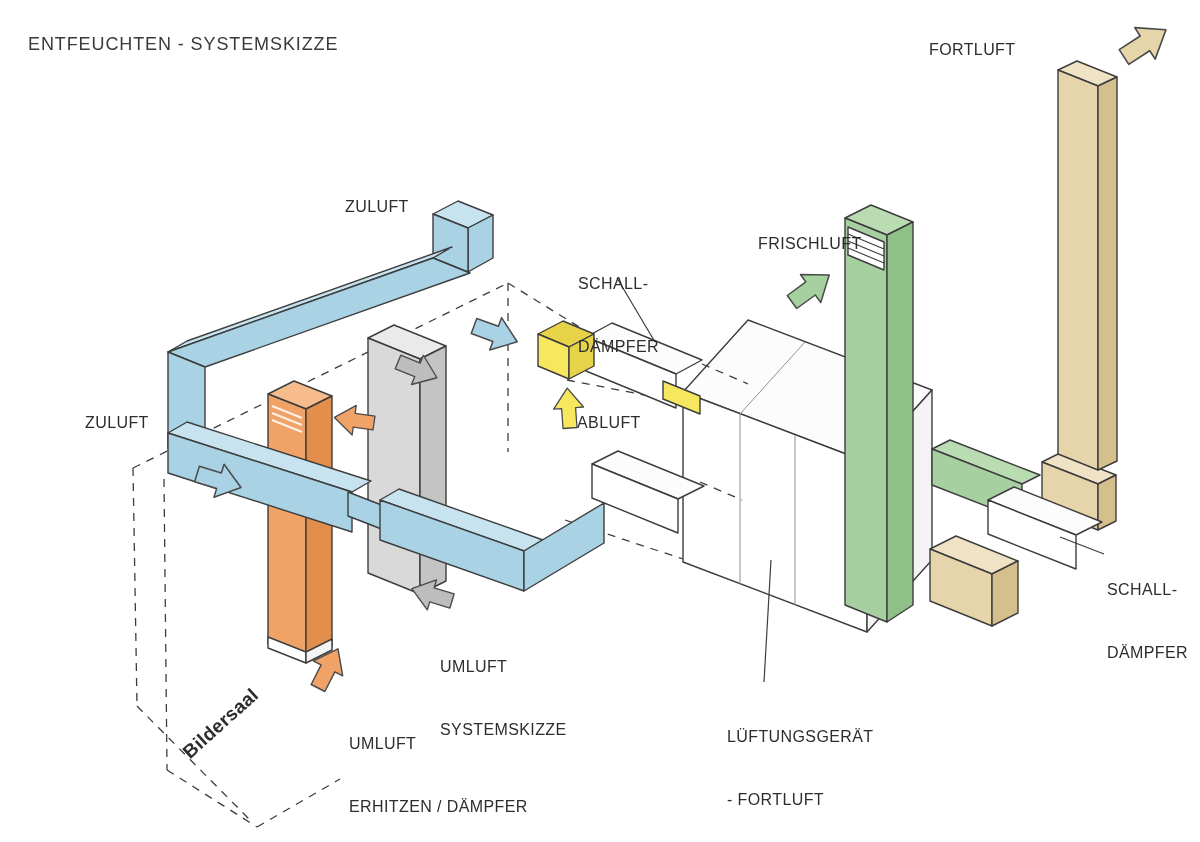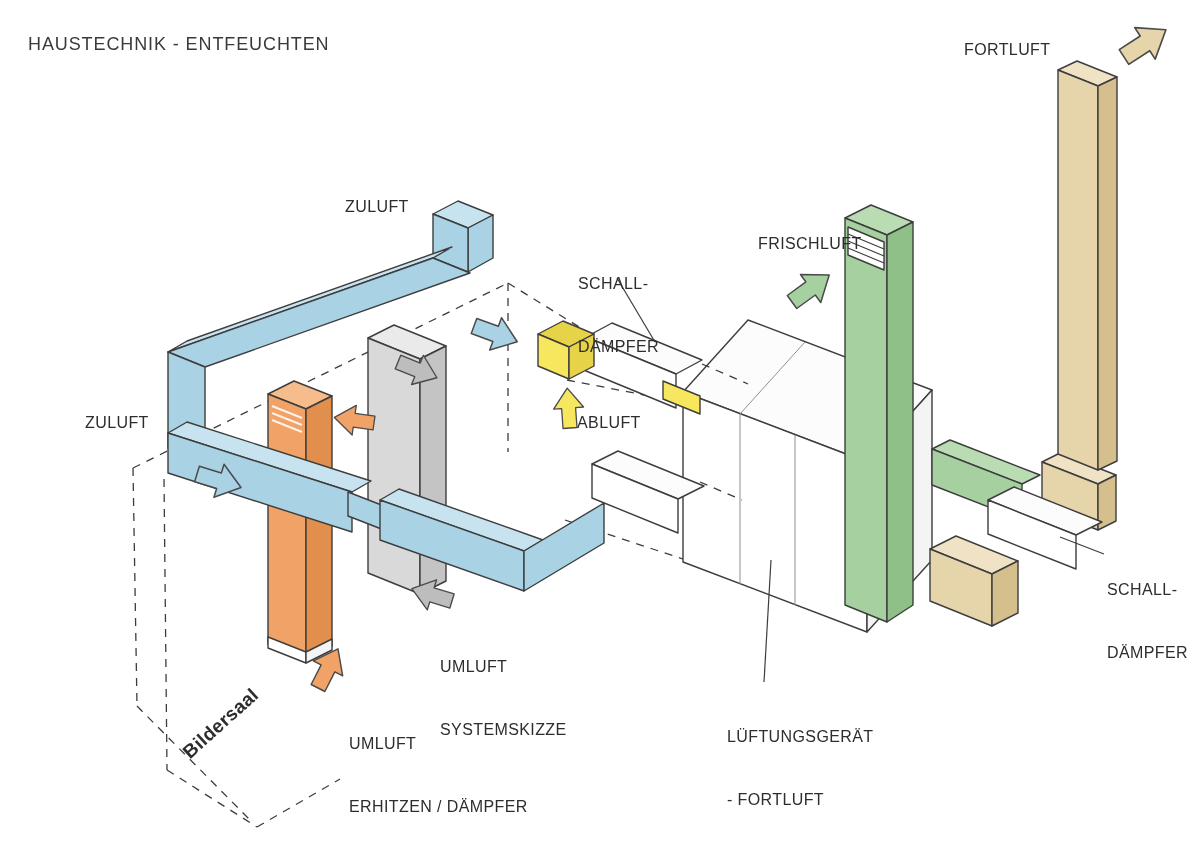--- a/index.html
+++ b/index.html
@@ -155,32 +155,32 @@
     </g>
     <use href="#arw" class="arrow f-tan" transform="translate(1124,57) rotate(-33) scale(1.25)"></use>
 
     <g>
       <path class="lead" d="M617,278 L655,342"></path>
       <path class="lead" d="M764,682 L771,560"></path>
       <path class="lead" d="M1104,554 L1060,537"></path>
     </g>
   </svg>
 
-  <div class="lbl title" style="left:28px;top:34px">HAUSTECHNIK - ENTFEUCHTEN</div>
+  <div class="lbl title" style="left:28px;top:34px">ENTFEUCHTEN - SYSTEMSKIZZE</div>
 
   <div class="lbl" style="left:345px;top:196px">ZULUFT</div>
   <div class="lbl" style="left:85px;top:412px">ZULUFT</div>
 
   <div class="lbl" style="left:578px;top:231px">
     <div>SCHALL-</div>
     <div>DÄMPFER</div>
   </div>
 
   <div class="lbl" style="left:758px;top:233px">FRISCHLUFT</div>
-  <div class="lbl" style="left:964px;top:39px">FORTLUFT</div>
+  <div class="lbl" style="left:929px;top:39px">FORTLUFT</div>
   <div class="lbl" style="left:577px;top:412px">ABLUFT</div>
 
   <div class="lbl" style="left:440px;top:614px">
     <div>UMLUFT</div>
     <div>SYSTEMSKIZZE</div>
   </div>
 
   <div class="lbl" style="left:349px;top:691px">
     <div>UMLUFT</div>
     <div>ERHITZEN / DÄMPFER</div>

